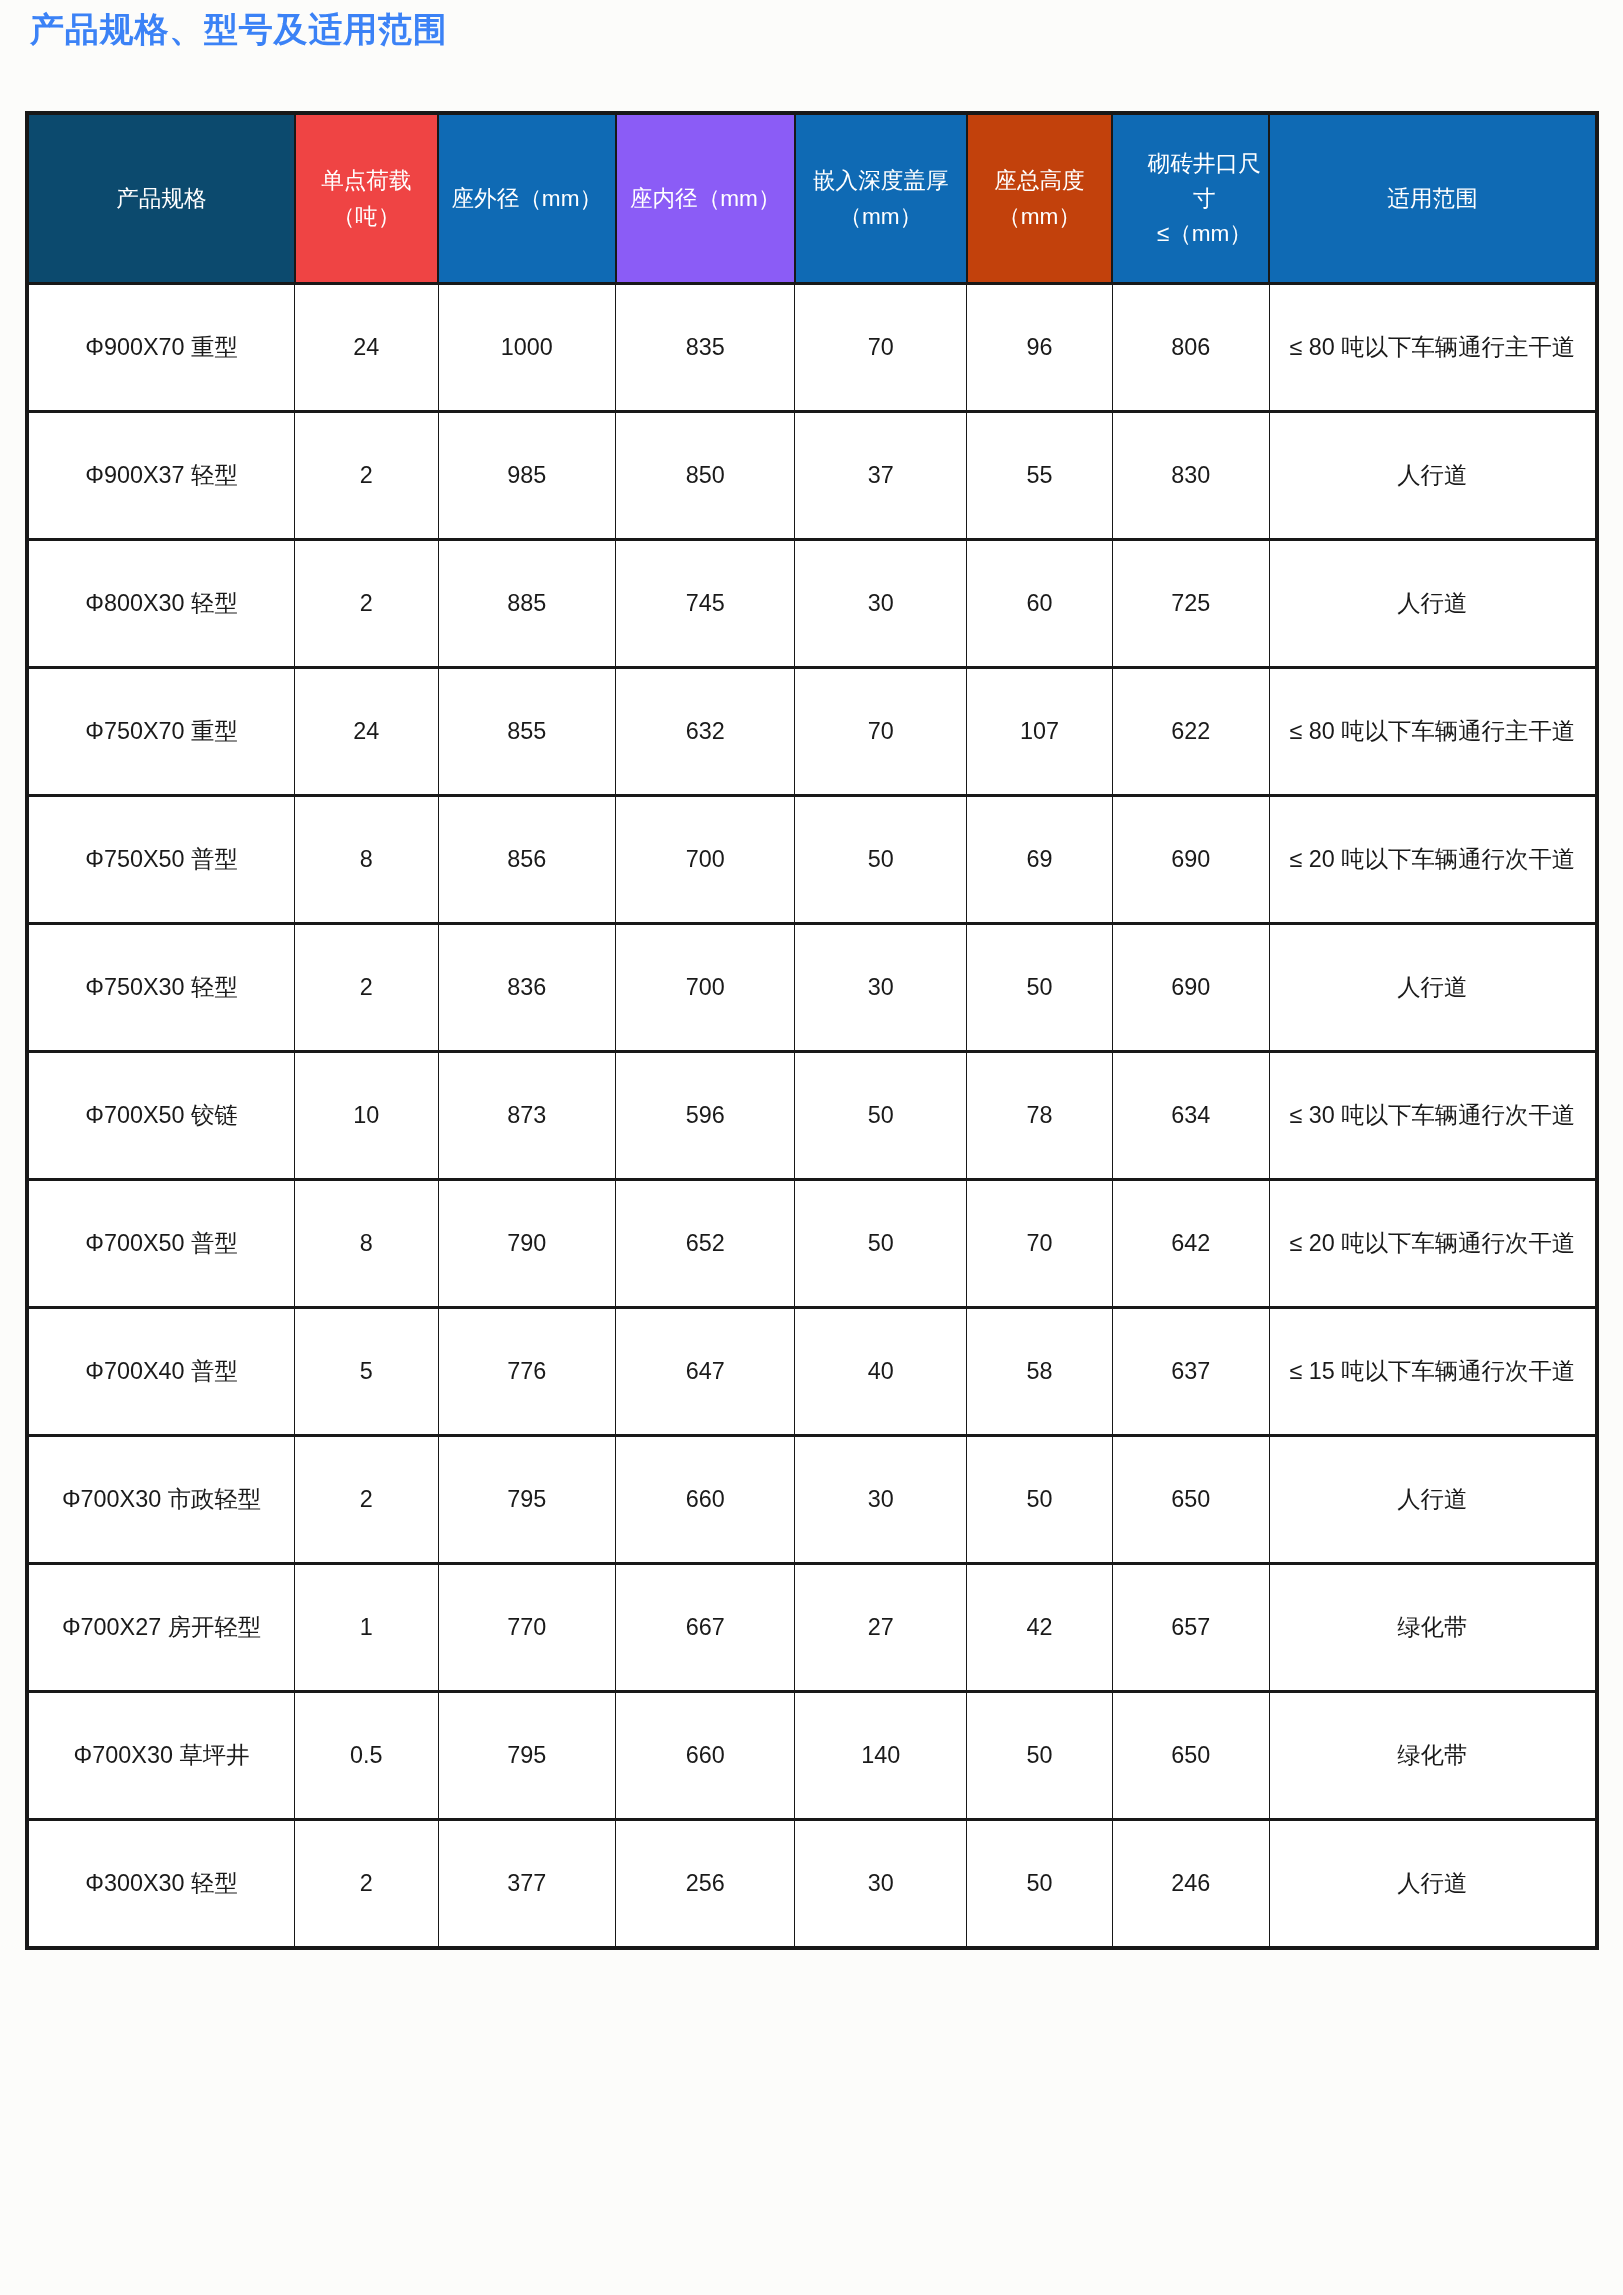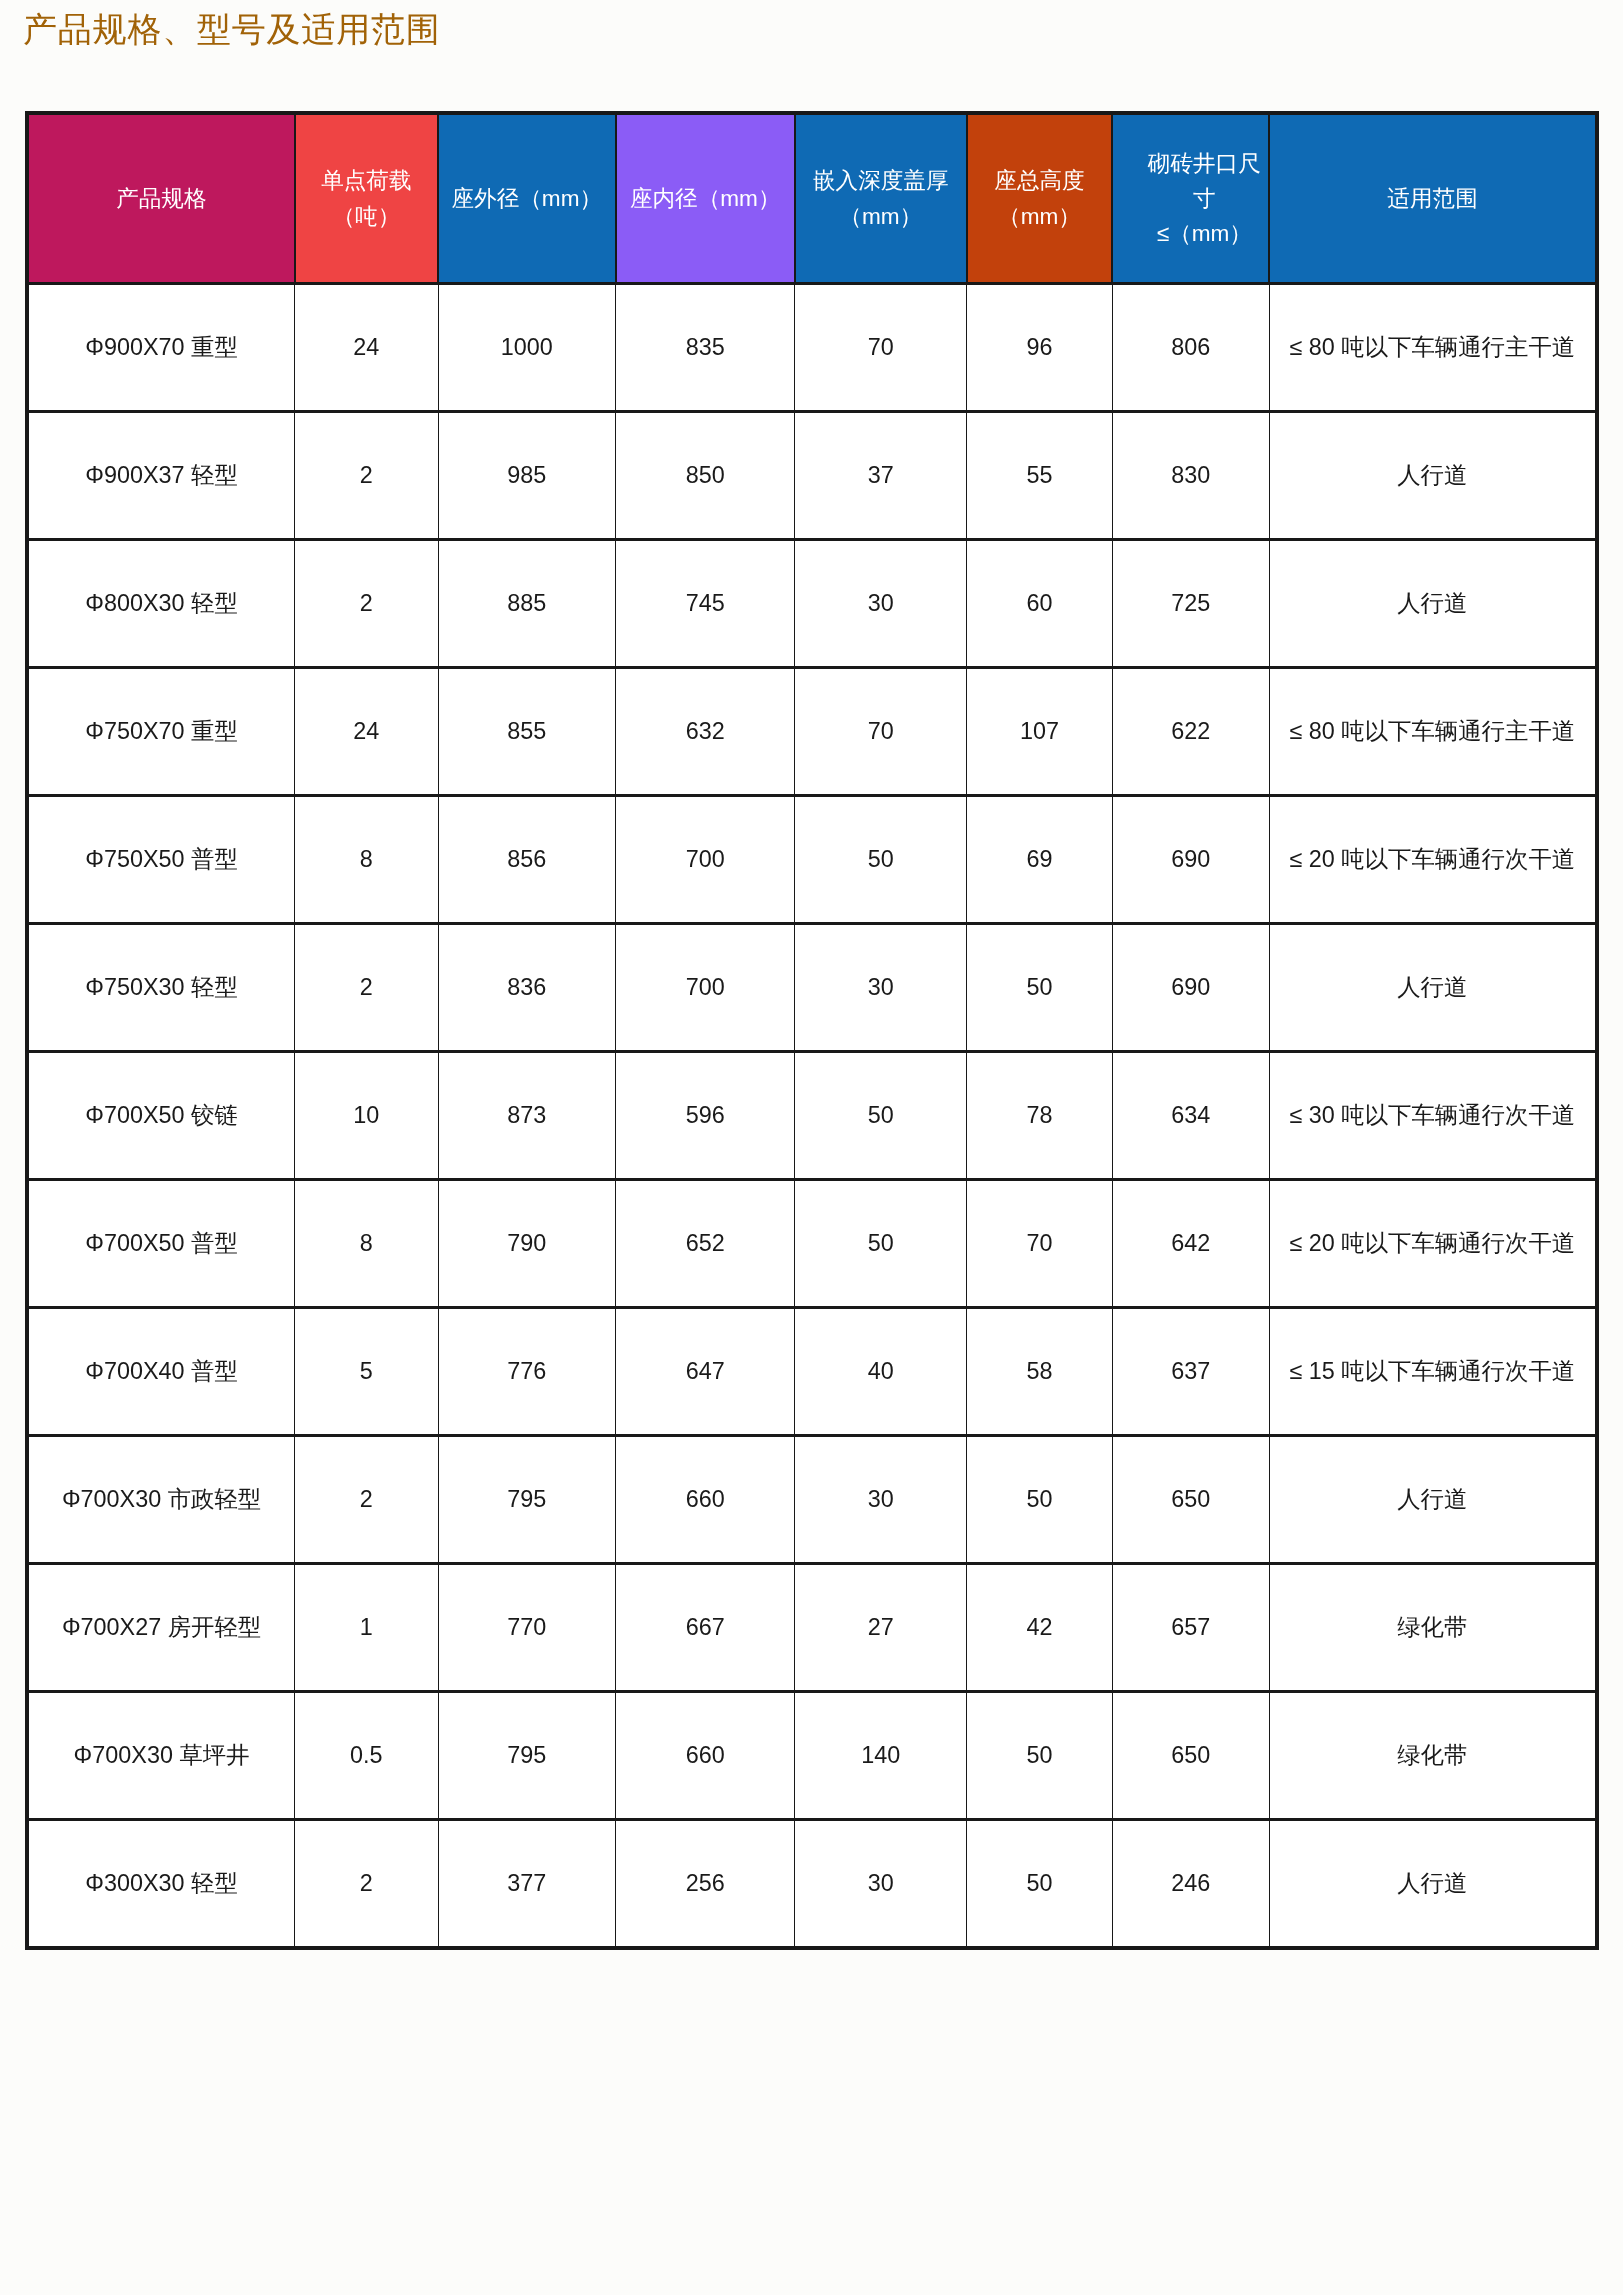--- a/index.html
+++ b/index.html
@@ -10,25 +10,25 @@
   }
   .page {
     position: relative;
     width: 1624px;
     height: 2295px;
     background: #fcfcfa;
     overflow: hidden;
   }
   .page-title {
     position: absolute;
-    left: 23px;
+    left: 30px;
     top: 6.7px;
     font-size: 34px;
-    font-weight: normal;
-    color: #a16207;
+    font-weight: bold;
+    color: #3b82f6;
     letter-spacing: 0.8px;
   }
   table.spec-table {
     position: absolute;
     left: 25px;
     top: 111px;
     width: 1574px;
     border-collapse: collapse;
     table-layout: fixed;
     background: #ffffff;
@@ -73,21 +73,21 @@
       <col style="width:9.13%">
       <col style="width:11.31%">
       <col style="width:11.42%">
       <col style="width:10.94%">
       <col style="width:9.29%">
       <col style="width:9.98%">
       <col style="width:20.88%">
     </colgroup>
     <thead>
       <tr>
-          <th style="background: #be185d;">产品规格</th>
+          <th style="background: #0c4a6e;">产品规格</th>
           <th style="background: #ef4444;">单点荷载
 （吨）</th>
           <th style="background: rgb(15, 106, 180);">座外径（mm）</th>
           <th style="background: #8b5cf6;">座内径（mm）</th>
           <th style="background: rgb(15, 106, 180);">嵌入深度盖厚
 （mm）</th>
           <th style="background: #c2410c;">座总高度
 （mm）</th>
           <th style="background: rgb(15, 106, 180); padding-left: 28px;">砌砖井口尺寸
 ≤（mm）</th>

